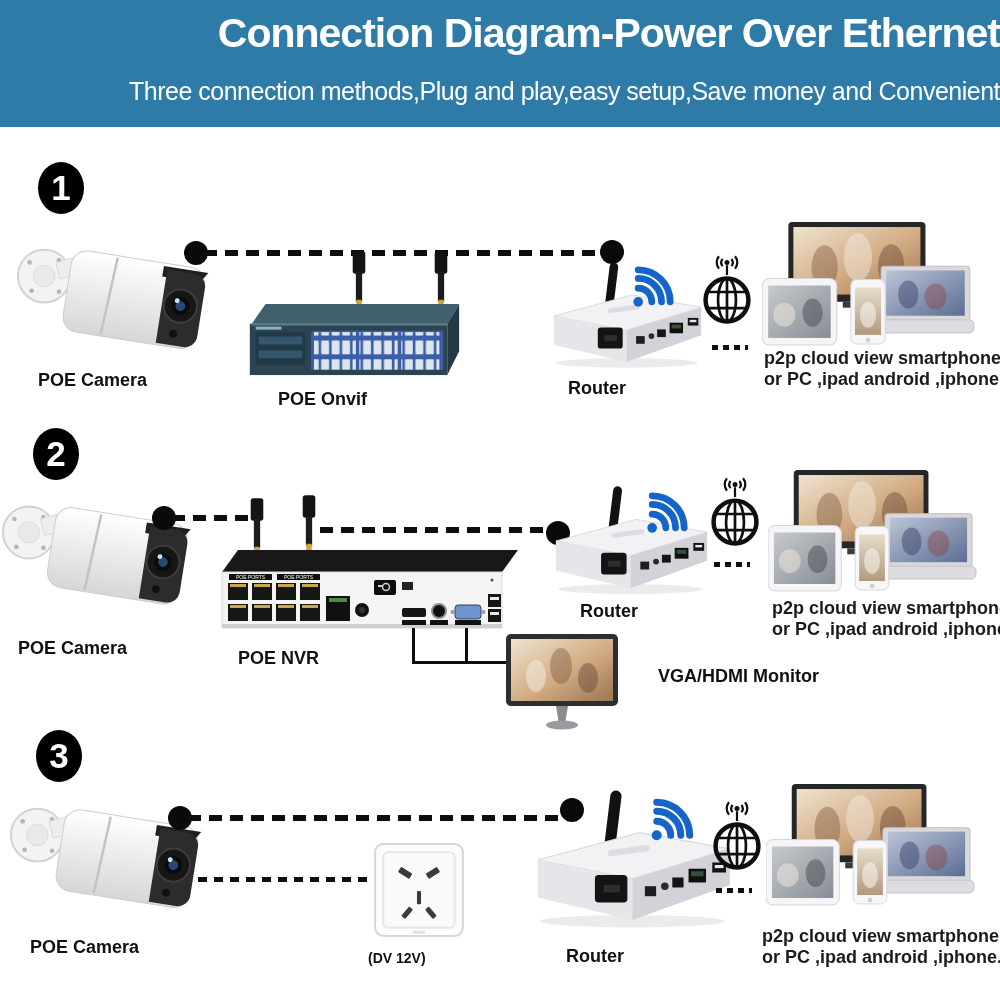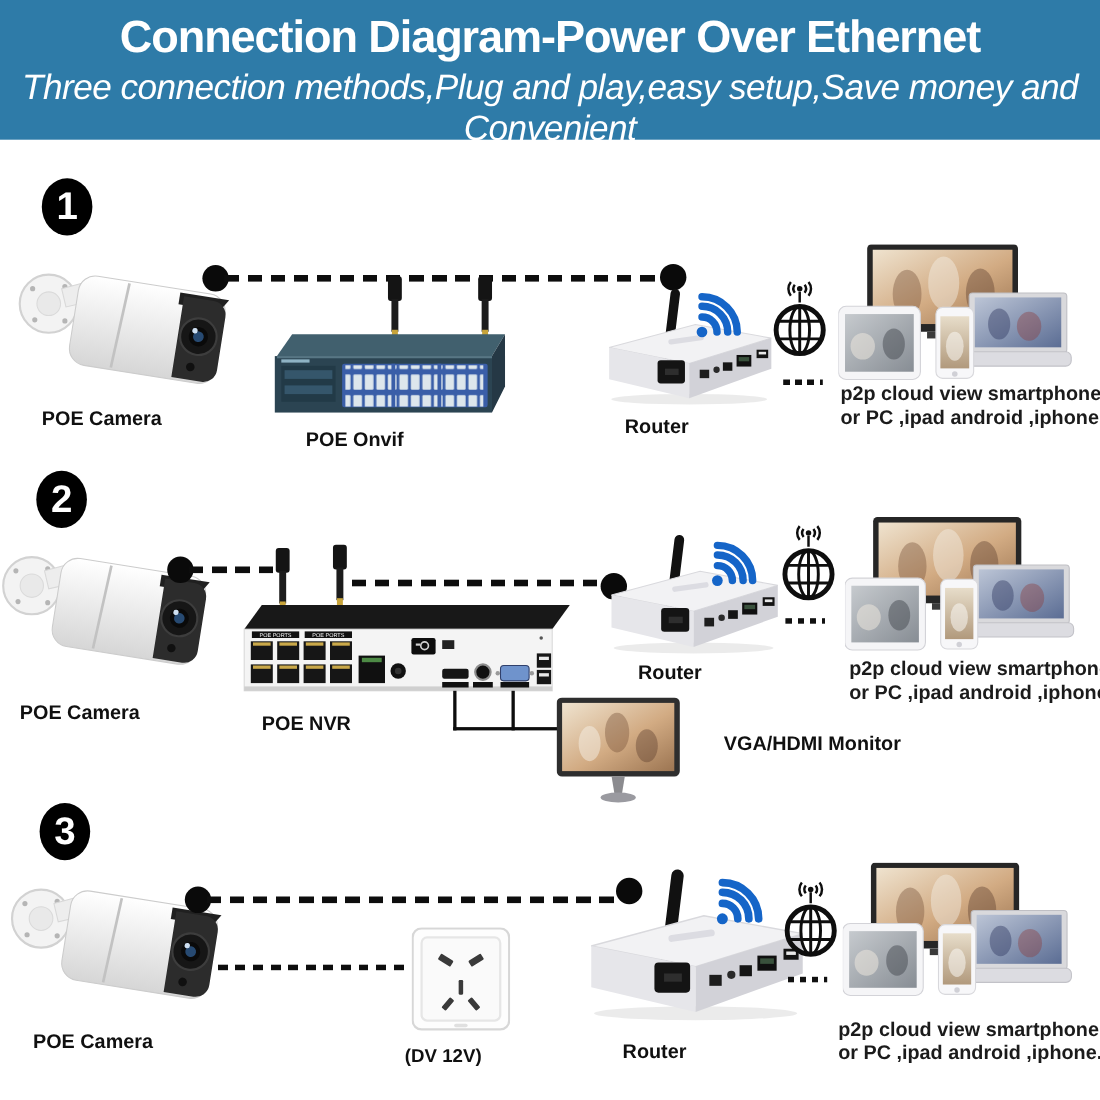--- a/index.html
+++ b/index.html
@@ -2,23 +2,23 @@
 <html><head>
 <meta charset="utf-8">
 <style>
   html,body{margin:0;padding:0;background:#fff;}
   #canvas{position:relative;width:1000px;height:1000px;background:#ffffff;
           font-family:"Liberation Sans",sans-serif;overflow:hidden;}
   .abs{position:absolute;}
 
   
   .banner{position:absolute;left:0;top:0;width:1000px;height:127px;background:#2e7ba8;
-          color:#fff;text-align:center;}
+          color:#fff;text-align:right;}
   .banner-title{padding-top:10px;font-size:41px;font-weight:bold;letter-spacing:-1px;}
-  .banner-sub{margin-top:4px;font-size:32px;font-weight:normal;letter-spacing:-0.5px;font-style:italic;}
+  .banner-sub{margin-top:20px;font-size:25px;font-weight:normal;letter-spacing:-0.5px;}
 
   
   .num-badge{position:absolute;width:46px;height:52px;border-radius:50%;background:#000;
              color:#fff;font-size:35px;font-weight:bold;display:flex;align-items:center;
              justify-content:center;}
   .sec-title{position:absolute;font-size:30px;font-weight:bold;color:#3f9aca;
              letter-spacing:-0.5px;white-space:nowrap;}
 
   
   .dash{position:absolute;height:6px;
@@ -359,21 +359,21 @@
   <div class="dev-label" style="left:30px;top:937px;width:165px">POE Camera</div>
 
   <div class="dot" style="left:168px;top:806px"></div>
   <div class="dash" style="left:188px;top:815px;width:374px"></div>
   <div class="dot" style="left:560px;top:798px"></div>
 
   <div class="dash small" style="left:198px;top:877px;width:172px"></div>
   <svg class="abs" style="left:374px;top:843px;width:90px;height:98px">
       <use href="#sym-socket"></use>
     </svg>
-  <div class="dev-label" style="left:368px;top:950px;width:104px;font-size:17px">(DV 12V)</div>
+  <div class="dev-label" style="left:368px;top:950px;width:104px;font-size:14px">(DV 12V)</div>
 
   <svg class="abs" style="left:530px;top:790px;width:206px;height:140px">
       <use href="#sym-router"></use>
     </svg>
   <div class="dev-label" style="left:566px;top:946px;width:112px">Router</div>
 
   <svg class="abs" style="left:638px;top:784px;width:70px;height:70px">
       <use href="#sym-wifi"></use>
     </svg>
   <svg class="abs" style="left:712px;top:798px;width:50px;height:80px">

